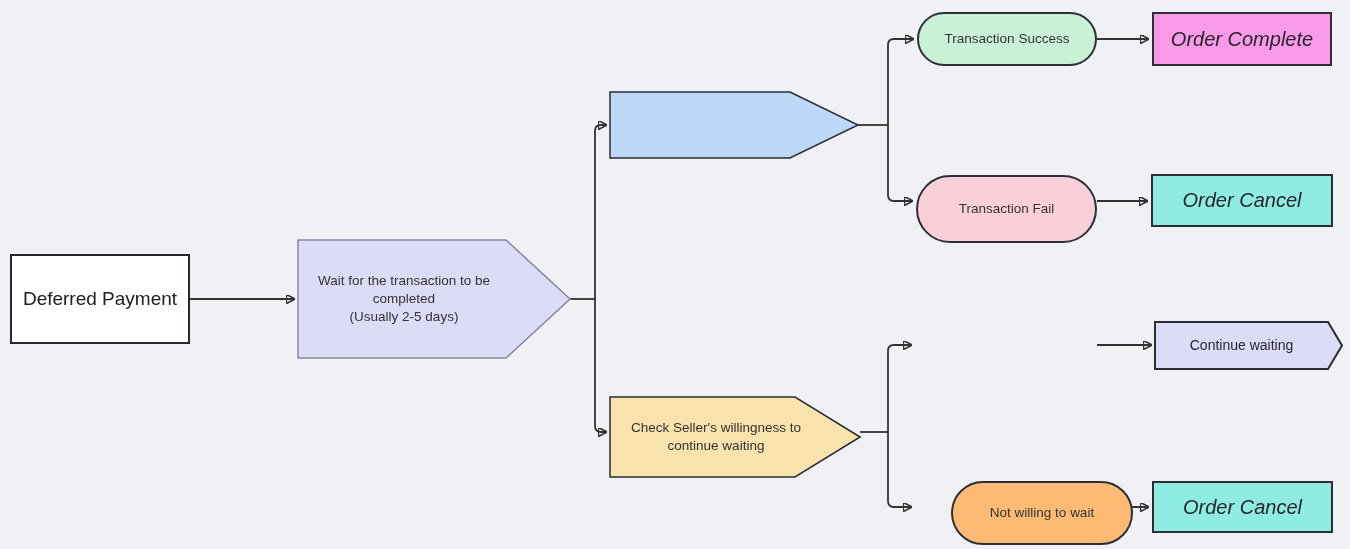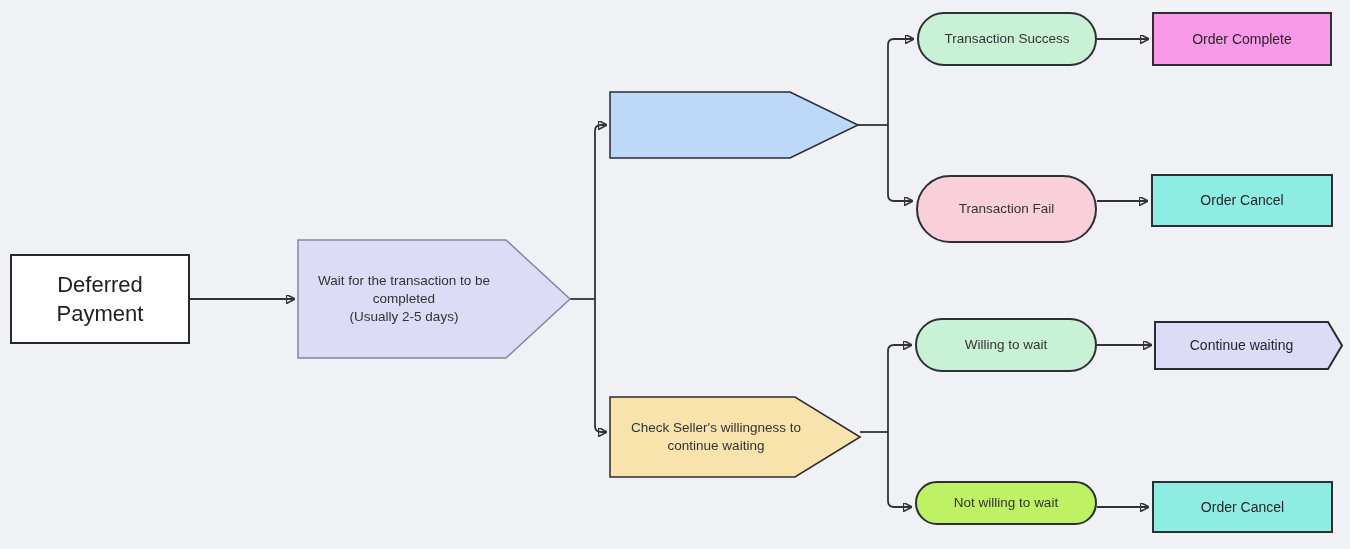--- a/index.html
+++ b/index.html
@@ -5,41 +5,41 @@
   html,body{margin:0;padding:0;background:#f0f1f4;}
   .canvas{
     position:relative;width:1350px;height:549px;background:#f0f1f4;
     font-family:"Liberation Sans",sans-serif;color:#333;overflow:hidden;
   }
   .node{position:absolute;box-sizing:border-box;}
   .flexc{display:flex;align-items:center;justify-content:center;text-align:center;}
   .lbl{font-size:13.5px;line-height:1.32;white-space:pre-line;color:#333;}
   .pill{border:2px solid #2e2e36;border-radius:999px;text-align:right;}
   .rectn{border:2px solid #2e2e36;}
-  .term .lbl{font-size:14px;font-weight:500;color:#26262c;}
+  .term .lbl{font-size:20px;font-weight:500;color:#26262c;font-style:italic;}
 
   #n-deferred{left:10px;top:254px;width:180px;height:90px;background:#ffffff;border:2px solid #27272f;}
-  #n-deferred .lbl{font-size:22px;font-weight:500;color:#202024;}
+  #n-deferred .lbl{font-size:19px;font-weight:500;color:#202024;}
 
   .pent svg{position:absolute;left:0;top:0;width:100%;height:100%;overflow:visible;display:block;}
   .pent .lbl{position:absolute;top:0;height:100%;display:flex;align-items:center;justify-content:center;text-align:center;}
 
   #n-wait{left:298px;top:240px;width:272px;height:118px;}
   #n-wait .lbl{left:6px;width:200px;}
   #n-ask{left:610px;top:92px;width:248px;height:66px;}
   #n-ask .lbl{left:8px;width:192px;}
   #n-check{left:610px;top:397px;width:250px;height:80px;}
   #n-check .lbl{left:8px;width:196px;}
   #n-continue{left:1155px;top:322px;width:187px;height:47px;}
   #n-continue .lbl{left:0;width:173px;font-size:14px;font-weight:500;color:#26262c;}
 
   #n-success{left:917px;top:12px;width:180px;height:54px;background:#c9f1d6;}
   #n-fail{left:916px;top:175px;width:181px;height:68px;background:#f9d0d9;}
   #n-willing{left:915px;top:318px;width:182px;height:54px;background:#c9f1d6;}
-  #n-notwilling{left:915px;top:481px;width:182px;height:44px;background:#bef264;}
+  #n-notwilling{left:951px;top:481px;width:182px;height:64px;background:#fdba74;}
 
   #n-complete{left:1152px;top:12px;width:180px;height:54px;background:#f99ae8;}
   #n-canceltop{left:1151px;top:174px;width:182px;height:53px;background:#8fece3;}
   #n-cancelbottom{left:1152px;top:481px;width:181px;height:52px;background:#8fece3;}
 
   #edges{position:absolute;left:0;top:0;width:1350px;height:549px;}
   #edges path{stroke:#333333;stroke-width:1.8;fill:none;}
 </style>
 </head>
 <body>
@@ -94,23 +94,20 @@
     <div class="lbl">Check Seller's willingness to
 continue waiting</div>
   </div>
 
   <div id="n-success" class="node flexc pill">
     <span class="lbl">Transaction Success</span>
   </div>
   <div id="n-fail" class="node flexc pill">
     <span class="lbl">Transaction Fail</span>
   </div>
-  <div id="n-willing" class="node flexc pill">
-    <span class="lbl">Willing to wait</span>
-  </div>
   <div id="n-notwilling" class="node flexc pill">
     <span class="lbl">Not willing to wait</span>
   </div>
 
   <div id="n-complete" class="node flexc rectn term">
     <span class="lbl">Order Complete</span>
   </div>
   <div id="n-canceltop" class="node flexc rectn term">
     <span class="lbl">Order Cancel</span>
   </div>

